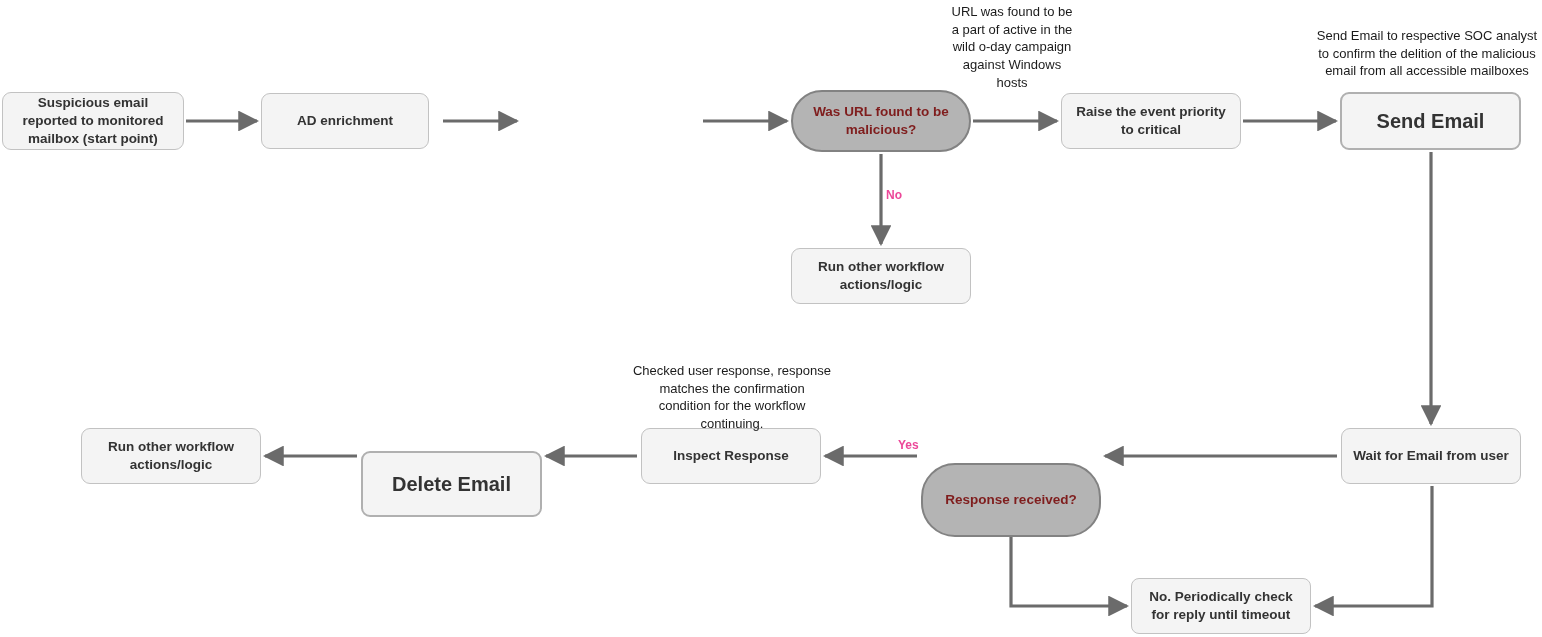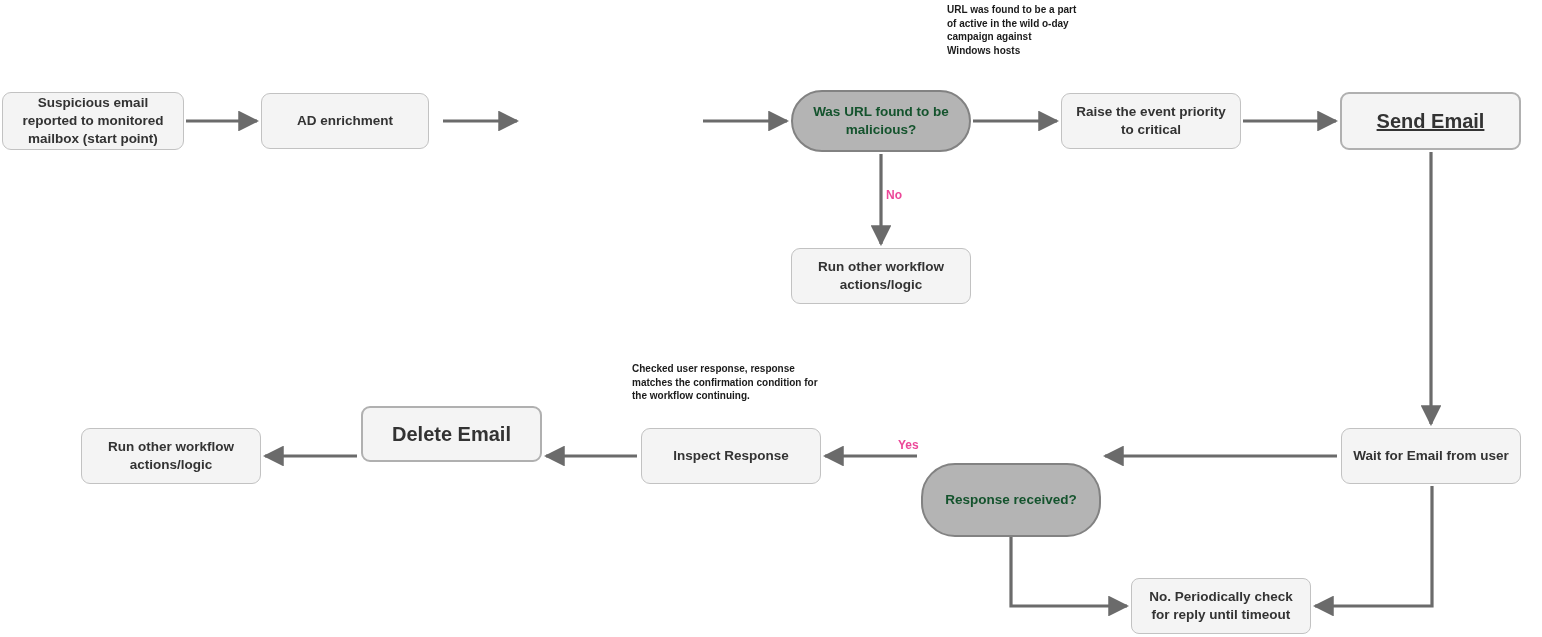--- a/index.html
+++ b/index.html
@@ -46,29 +46,30 @@
   }
   .node.big {
     font-size: 20px;
     border-color: #b0b0b0;
     border-width: 2px;
   }
   .node.decision {
     background: #b4b4b4;
     border: 2.2px solid #828282;
     border-radius: 34px;
-    color: #14532d;
+    color: #7f1d1d;
     font-weight: bold;
   }
   .annot {
     position: absolute;
-    font-size: 10px;
+    text-align: center;
+    font-size: 13px;
     line-height: 1.36;
     color: #1b1b1b;
-    font-weight: bold;
+    font-weight: normal;
     z-index: 3;
   }
   .edge-label {
     position: absolute;
     font-size: 12px;
     font-weight: bold;
     color: #ec4899;
     z-index: 3;
     background: transparent;
   }
@@ -109,38 +110,39 @@
 
   <div class="node" style="left:2px;top:92px;width:182px;height:58px;">Suspicious email reported to monitored mailbox (start point)</div>
 
   <div class="node" style="left:261px;top:93px;width:168px;height:56px;">AD enrichment</div>
 
 
   <div class="node decision" style="left:791px;top:90px;width:180px;height:62px;">Was URL found to be malicious?</div>
 
   <div class="node" style="left:1061px;top:93px;width:180px;height:56px;">Raise the event priority to critical</div>
 
-  <div class="node big" style="left:1340px;top:92px;width:181px;height:58px;text-decoration:underline;">Send Email</div>
+  <div class="node big" style="left:1340px;top:92px;width:181px;height:58px;">Send Email</div>
 
   <div class="node" style="left:791px;top:248px;width:180px;height:56px;">Run other workflow actions/logic</div>
 
   <div class="node" style="left:81px;top:428px;width:180px;height:56px;">Run other workflow actions/logic</div>
 
-  <div class="node big" style="left:361px;top:406px;width:181px;height:56px;text-align:right;">Delete Email</div>
+  <div class="node big" style="left:361px;top:451px;width:181px;height:66px;text-align:right;">Delete Email</div>
 
   <div class="node" style="left:641px;top:428px;width:180px;height:56px;">Inspect Response</div>
 
   <div class="node decision" style="left:921px;top:425px;width:180px;height:74px;margin-top:38px;">Response received?</div>
 
   <div class="node" style="left:1341px;top:428px;width:180px;height:56px;">Wait for Email from user</div>
 
   <div class="node" style="left:1131px;top:578px;width:180px;height:56px;border-radius:8px;">No. Periodically check for reply until timeout</div>
 
   <div class="annot" style="left:947px;top:3px;width:130px;">URL was found to be a part of active in the wild o-day campaign against Windows hosts</div>
 
+  <div class="annot" style="left:1312px;top:27px;width:230px;">Send Email to respective SOC analyst to confirm the delition of the malicious email from all accessible mailboxes</div>
 
   <div class="annot" style="left:632px;top:362px;width:200px;">Checked user response, response matches the confirmation condition for the workflow continuing.</div>
 
   <div class="edge-label" style="left:886px;top:188px;">No</div>
 
   <div class="edge-label" style="left:880px;top:438px;margin-left:18px;">Yes</div>
 
 </div>
 
 </body></html>

